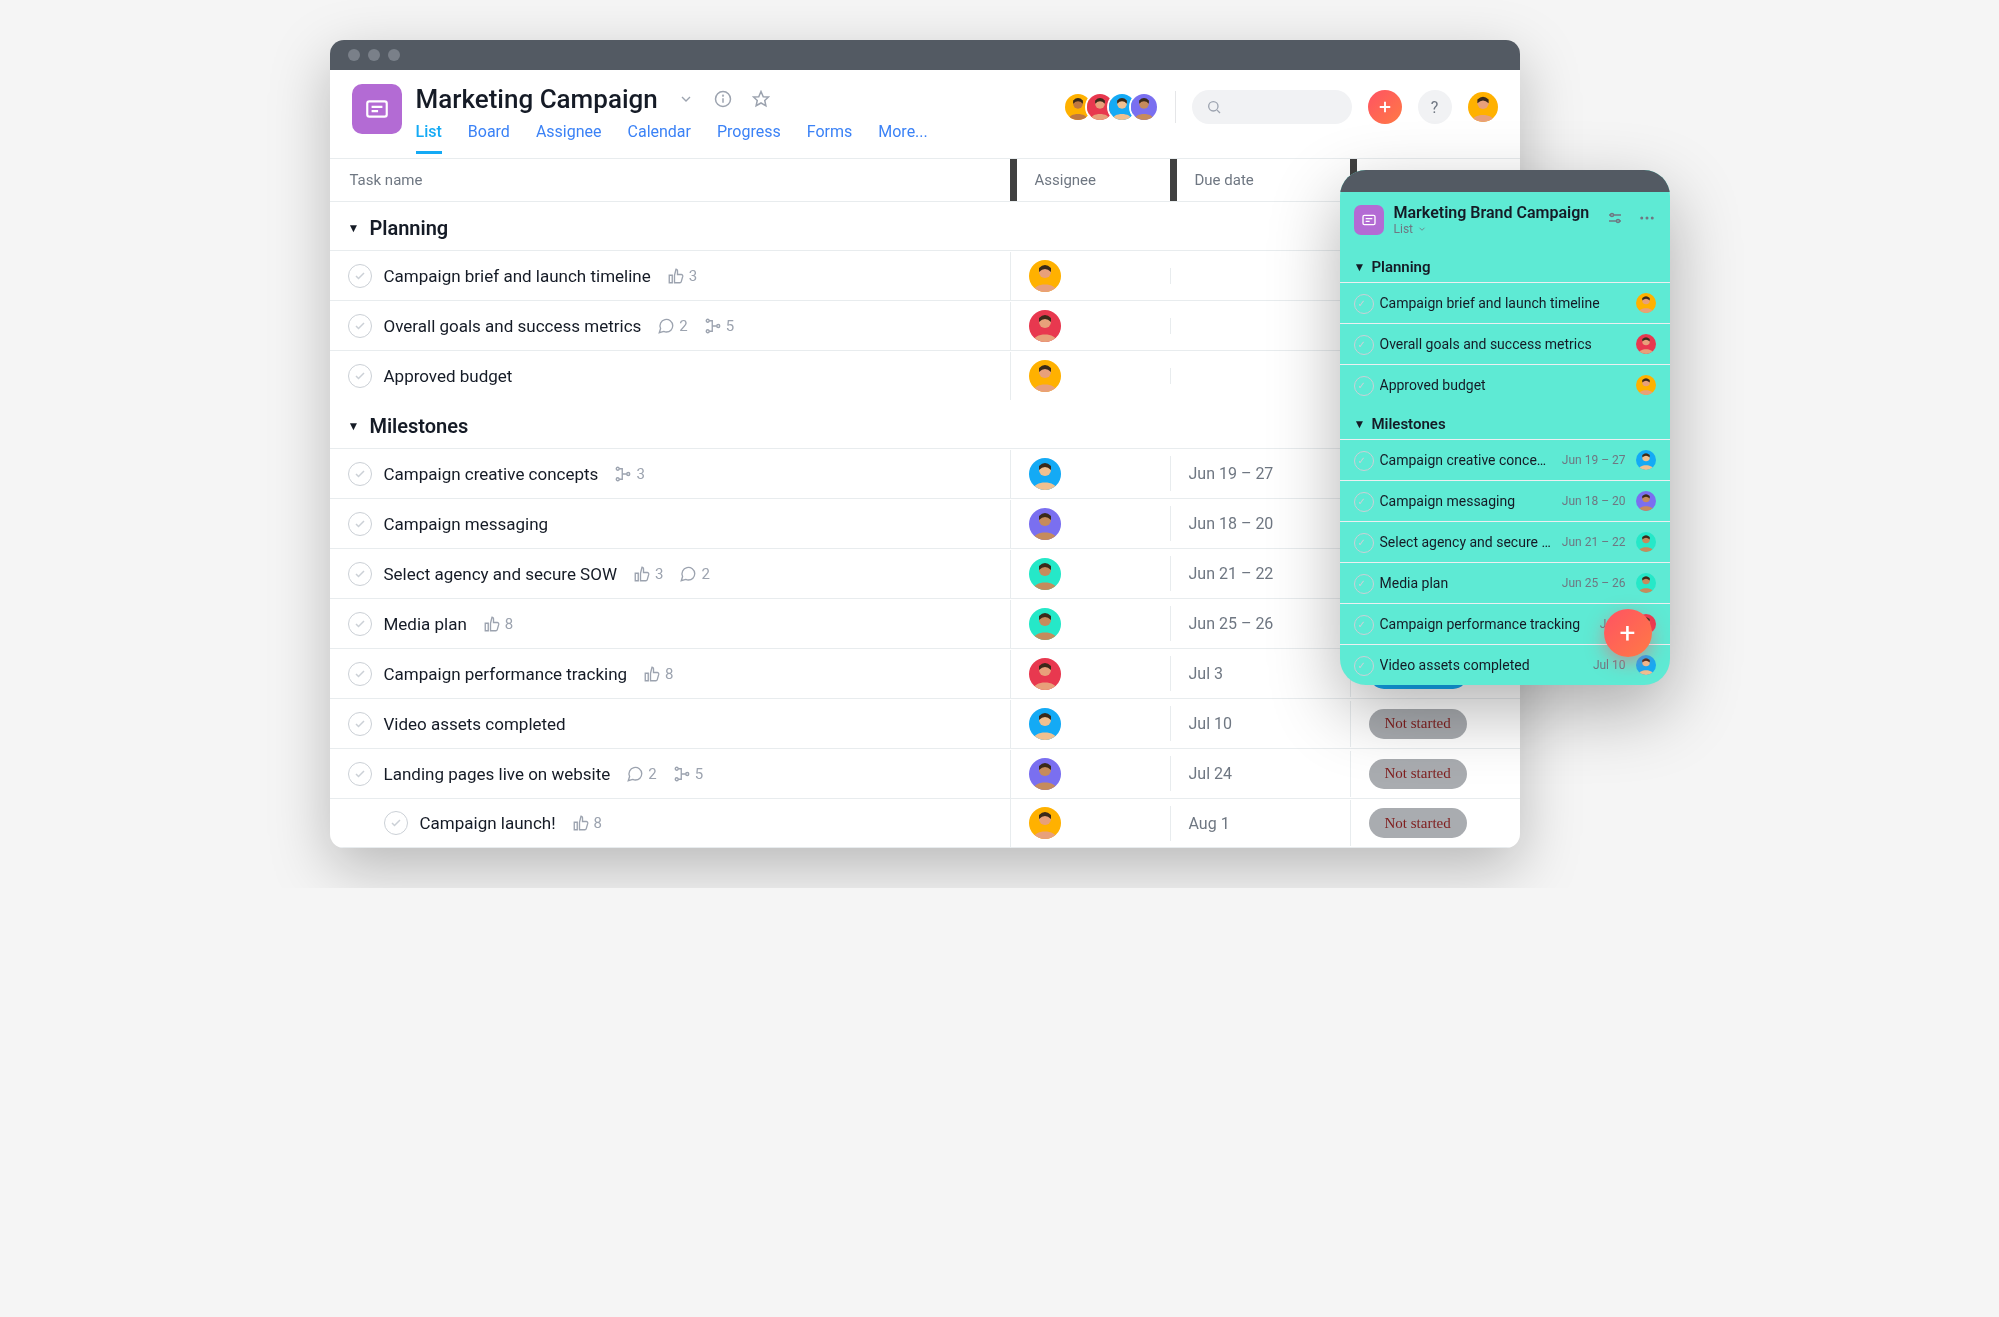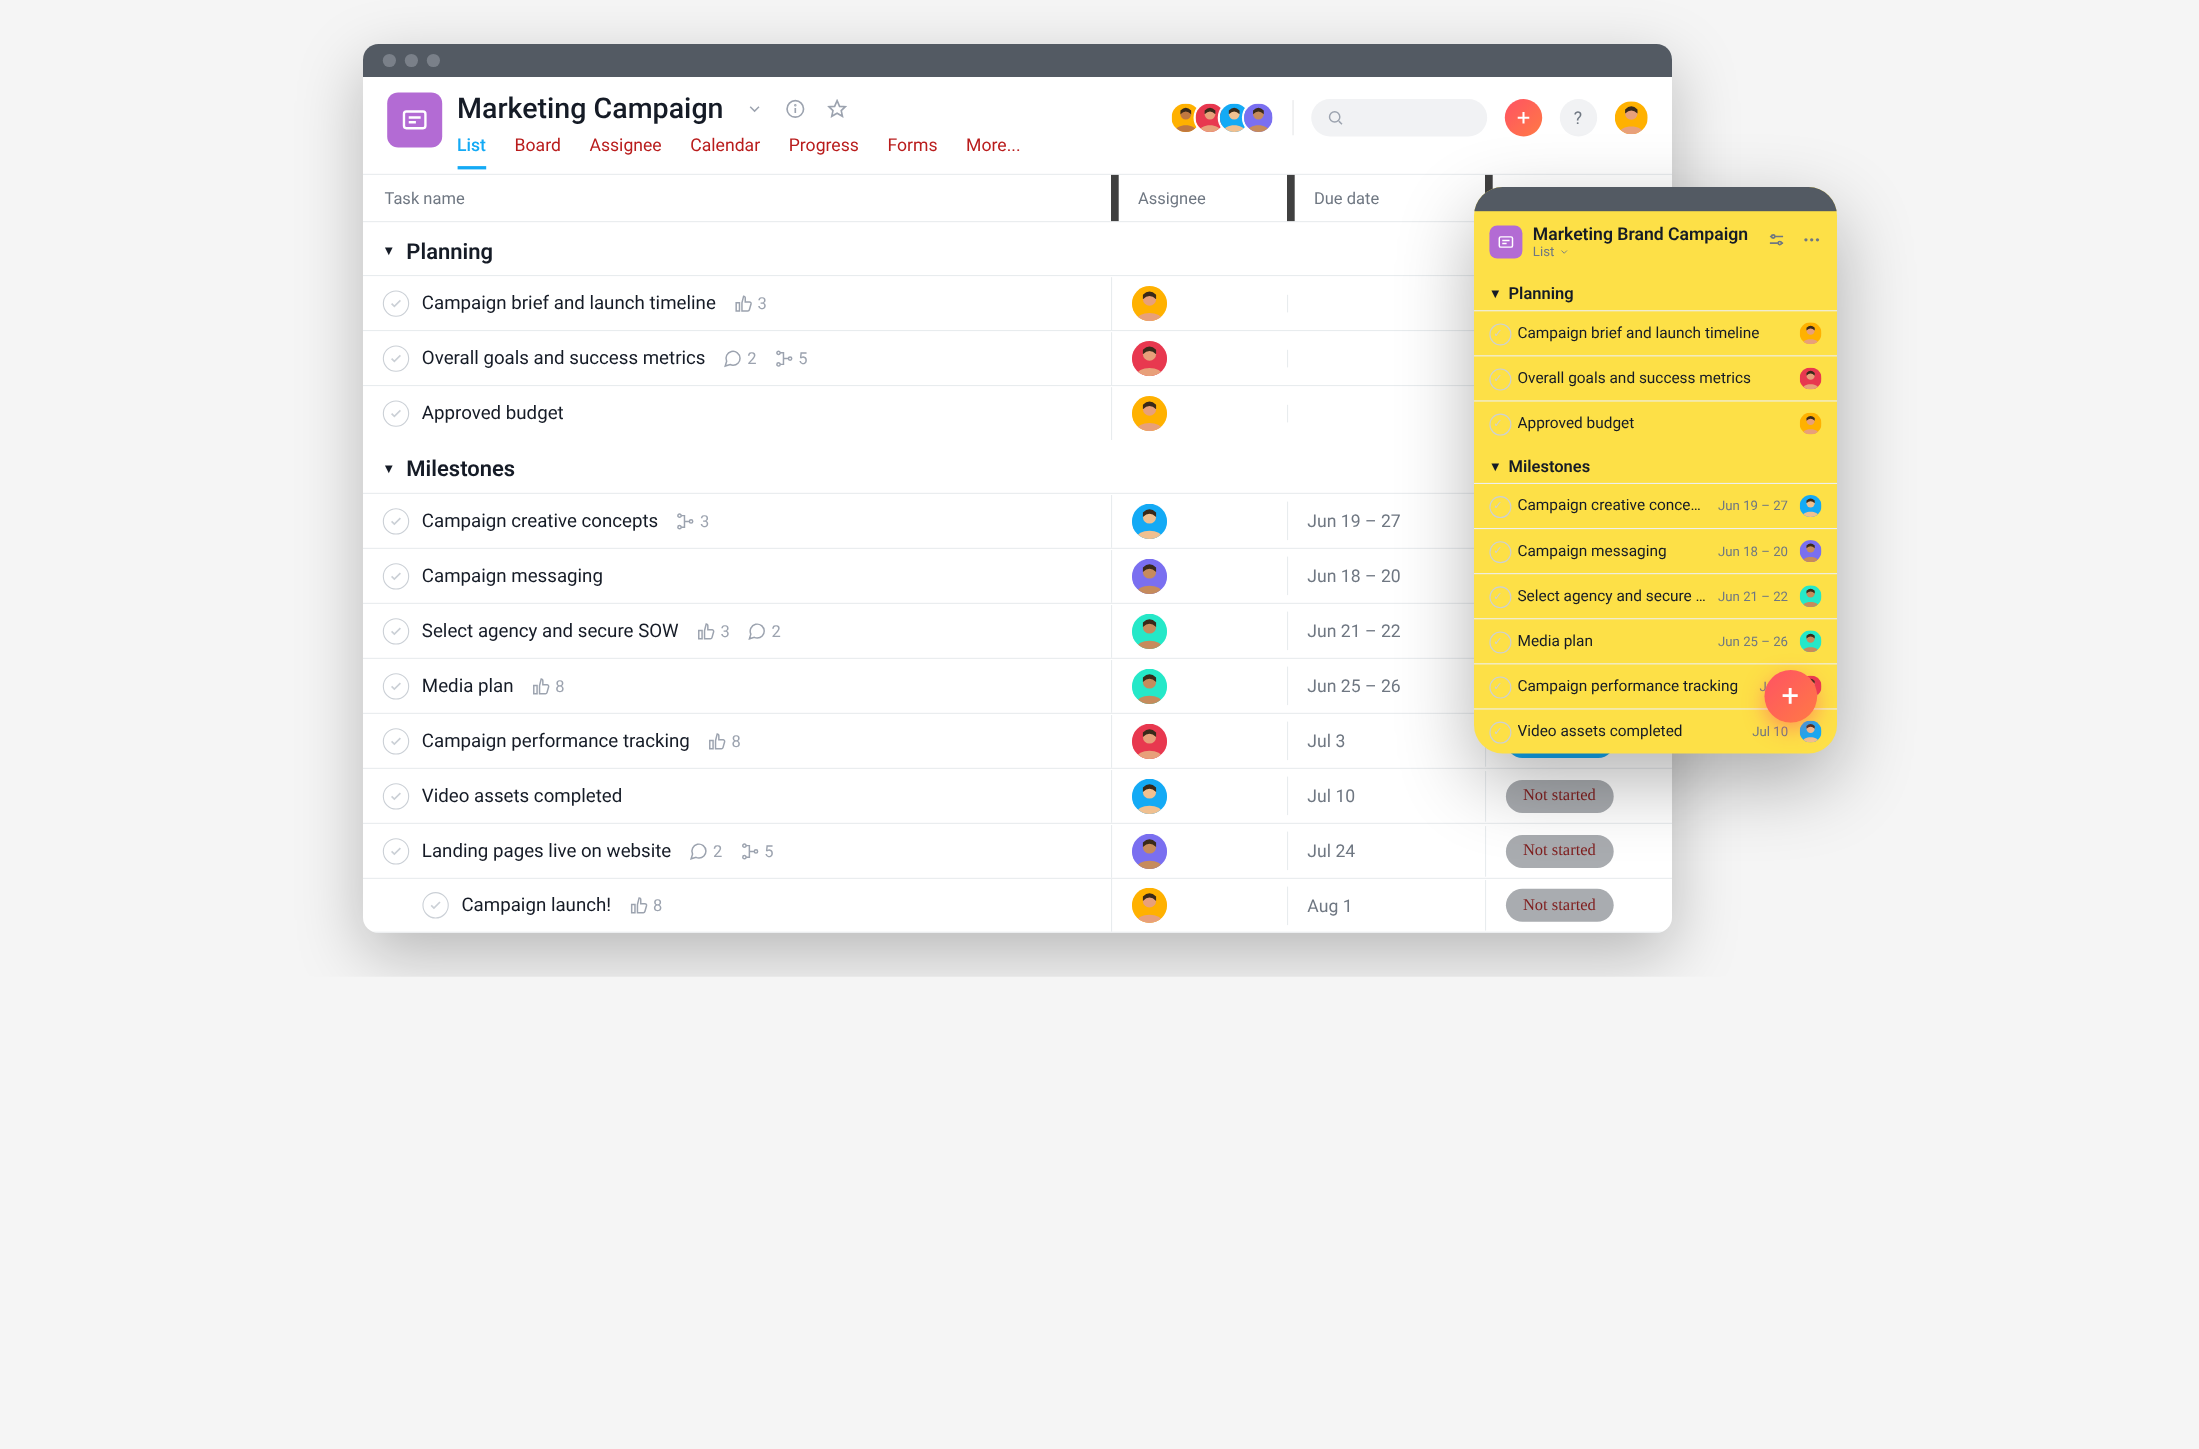--- a/index.html
+++ b/index.html
@@ -42,21 +42,21 @@
     display: flex; align-items: center; justify-content: center;
     margin-right: 14px;
     flex-shrink: 0;
   }
   .proj-icon svg { width: 26px; height: 26px; stroke: #fff; fill: none; stroke-width: 2; }
   .header-main { flex: 1; }
   .title-row { display: flex; align-items: center; gap: 20px; }
   .proj-title { font-size: 26px; font-weight: 500; }
   .hdr-icon { color: #9ca3af; cursor: pointer; display:inline-flex; }
   .tabs { display: flex; gap: 26px; margin-top: 8px; font-size: 16px; }
-  .tab { color: #b91c1c; cursor: pointer; padding-bottom: 10px; }
+  .tab { color: #3b82f6; cursor: pointer; padding-bottom: 10px; }
   .tab.active { color: #14aaf5; border-bottom: 3px solid #14aaf5; font-weight: 500; }
   .header-right { display: flex; align-items: center; gap: 16px; padding-top: 6px; }
   .avatar-stack { display: flex; }
   .avatar-stack .avatar { margin-left: -8px; border: 2px solid #fff; }
   .avatar {
     width: 30px; height: 30px; border-radius: 50%;
     display: inline-flex; align-items: center; justify-content: center;
     overflow: hidden;
   }
   .avatar svg { width: 100%; height: 100%; }
@@ -120,21 +120,21 @@
   .badge.teal { background:#00bf9c; }
   .badge.orange { background:#fd9a00; }
   .badge.blue { background:#14aaf5; }
   .badge.grey { background:#a9acb0; }
 
   
   .mobile {
     position: absolute;
     top: 130px; right: 0;
     width: 330px;
-    background: #fde047;
+    background: #5eead4;
     border-radius: 26px;
     box-shadow: 0 25px 70px rgba(0,0,0,0.3);
     overflow: hidden;
     font-size: 14px;
   }
   .m-status { height: 22px; background:#535a63; }
   .m-header { display:flex; align-items:center; padding:12px 14px; gap:10px; }
   .m-proj-icon { width:30px; height:30px; border-radius:7px; background:#b36bd4; display:flex;align-items:center;justify-content:center; }
   .m-proj-icon svg { width:16px;height:16px;stroke:#fff;fill:none;stroke-width:2; }
   .m-title { font-size:16px; font-weight:600; line-height:1.1; }

